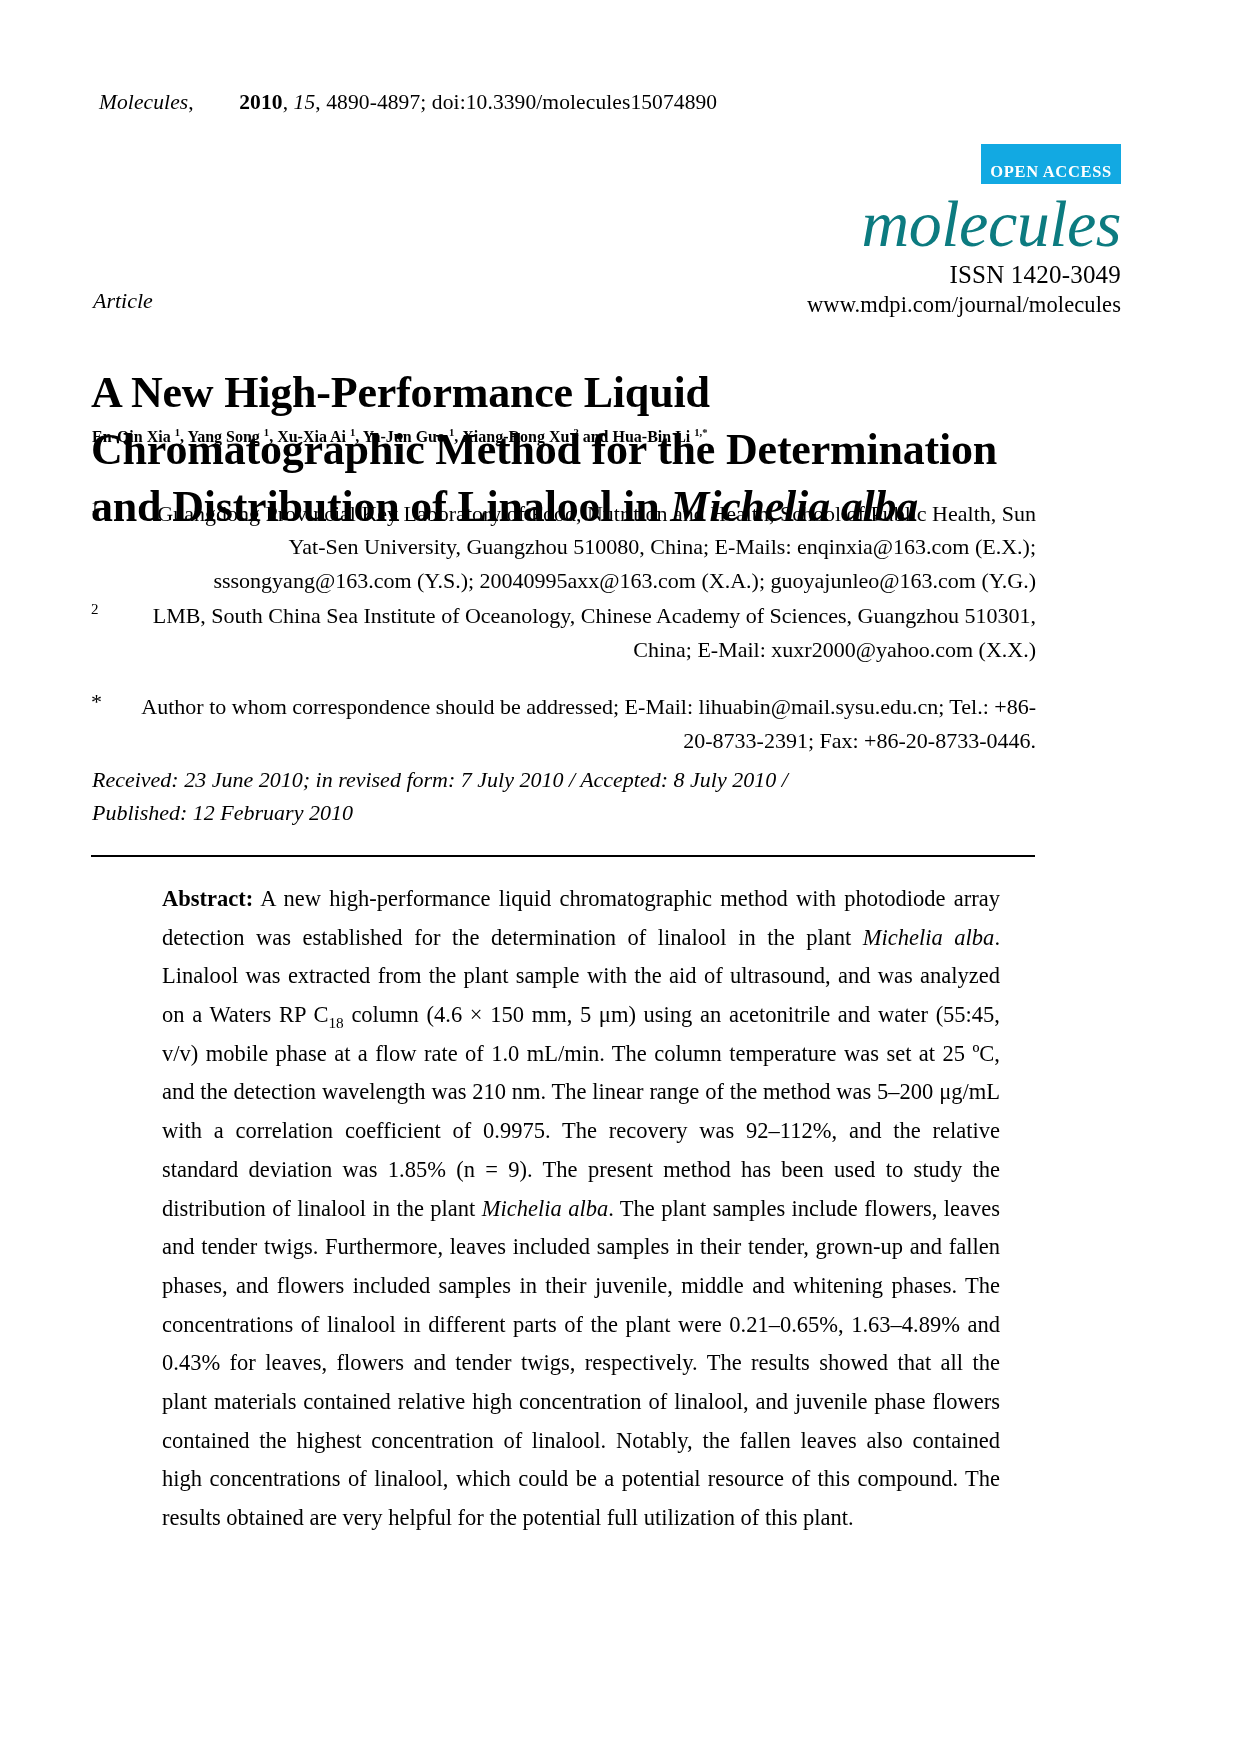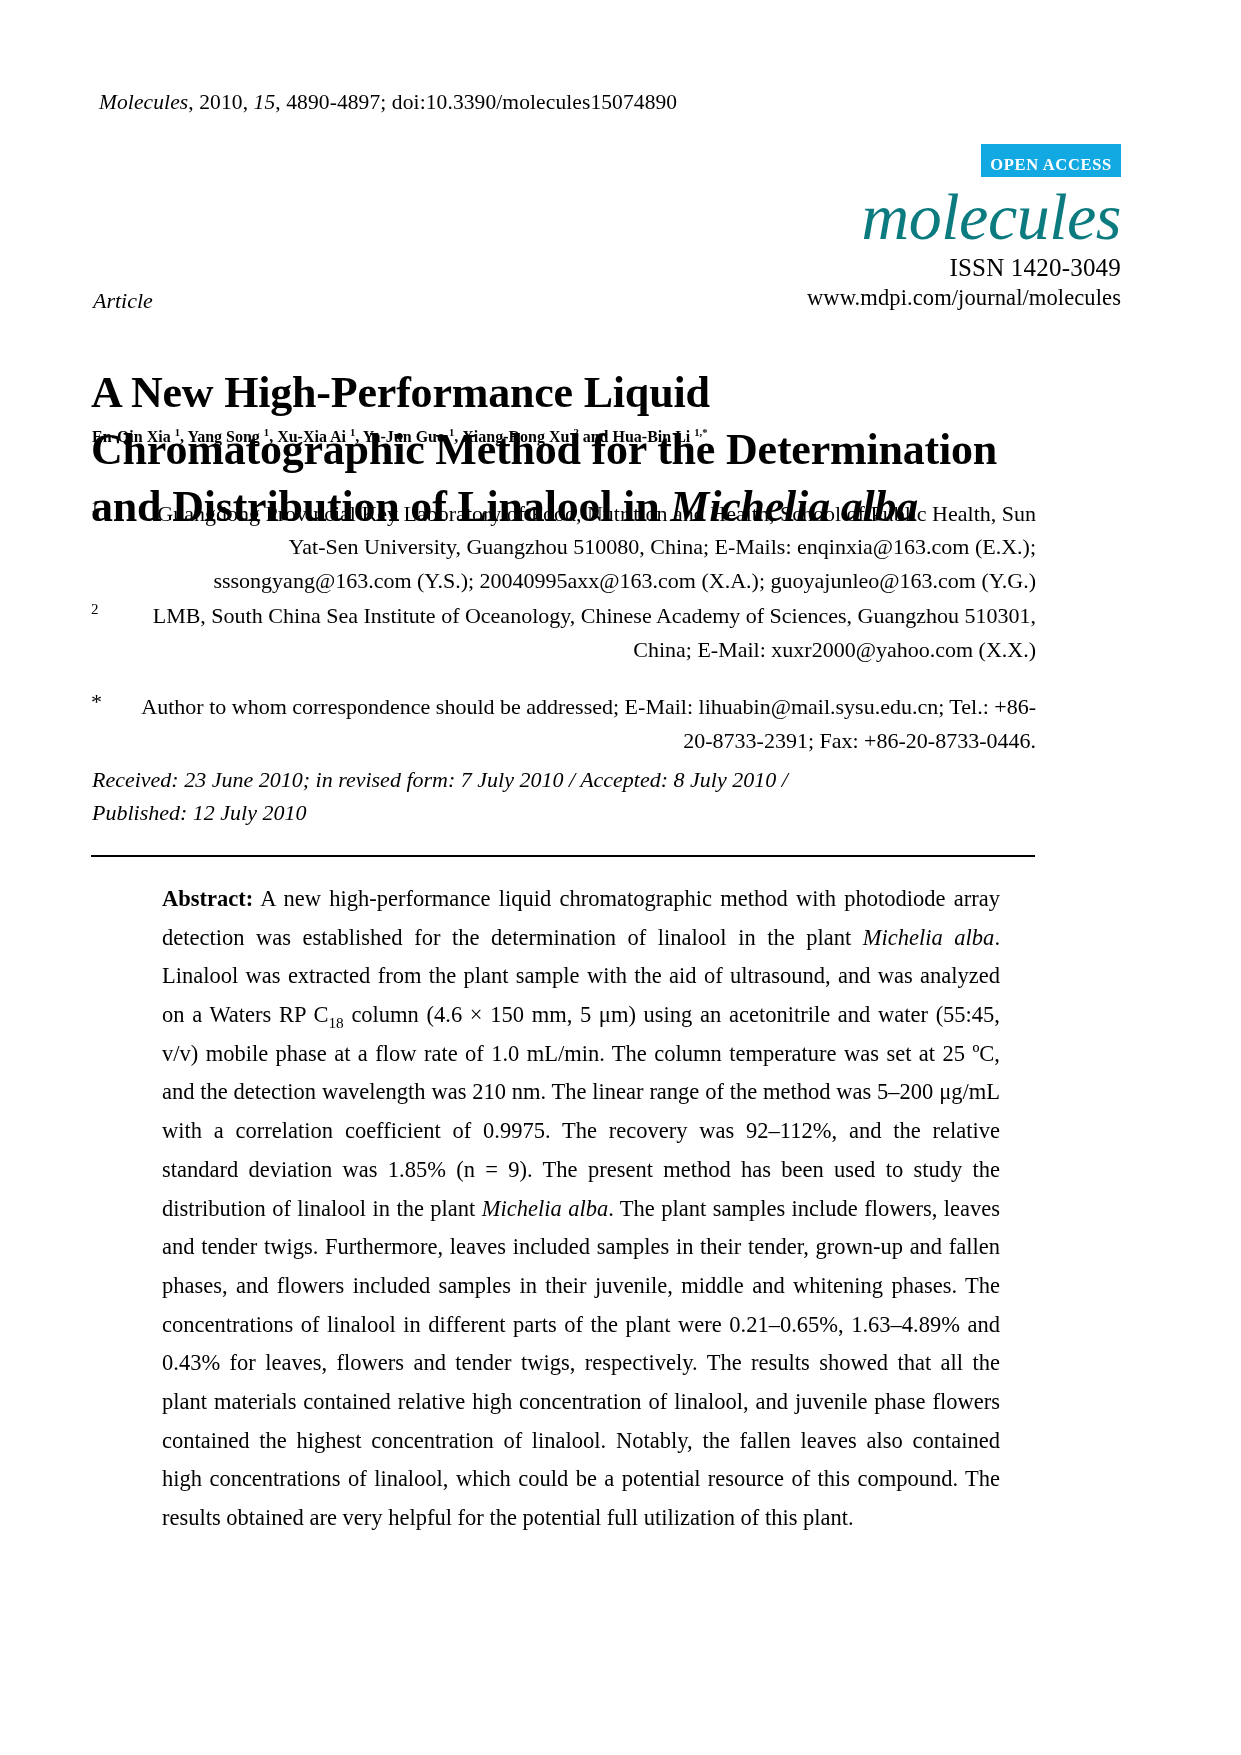--- a/index.html
+++ b/index.html
@@ -28,39 +28,39 @@
   
   .runhead {
     position: absolute;
     left: 99px;
     top: 90px;
     font-size: 21.5px;
     letter-spacing: 0.1px;
     white-space: nowrap;
   }
   .runhead .i { font-style: italic; }
-  .runhead .b { font-weight: normal; }
+  .runhead .b { font-weight: bold; margin-left: 40px; }
 
   
   .masthead {
     position: absolute;
     right: 120px;
     top: 144px;
     text-align: right;
     width: 520px;
   }
   .oa-badge {
     display: inline-block;
     background: #12a9e2;
     color: #ffffff;
     font-family: "Liberation Serif", "DejaVu Serif", serif;
     font-weight: bold;
     font-size: 16.5px;
     letter-spacing: 0.7px;
-    padding: 12px 9px 3px 9px;
+    padding: 19px 9px 3px 9px;
     line-height: 1.1;
   }
   .logo {
     color: #0c7b80;
     font-style: italic;
     font-weight: normal;
     font-size: 66px;
     line-height: 0.98;
     margin-top: 8px;
     margin-bottom: 2px;
@@ -226,20 +226,20 @@
       <div class="affil-text">LMB, South China Sea Institute of Oceanology, Chinese Academy of Sciences, Guangzhou 510301, China; E-Mail: xuxr2000@yahoo.com (X.X.)</div>
     </div>
     <div class="affil-row corr-row">
       <div class="affil-mark star">*</div>
       <div class="affil-text">Author to whom correspondence should be addressed; E-Mail: lihuabin@mail.sysu.edu.cn; Tel.: +86-20-8733-2391; Fax: +86-20-8733-0446.</div>
     </div>
   </div>
 
   <div class="dates">
     <div>Received: 23 June 2010; in revised form: 7 July 2010 / Accepted: 8 July 2010 /</div>
-    <div>Published: 12 July 2010</div>
+    <div>Published: 12 February 2010</div>
   </div>
 
   <div class="rule"></div>
 
   <div class="abstract"><b>Abstract:</b><span> A new high-performance liquid chromatographic method with photodiode array detection was established for the determination of linalool in the plant </span><span class="i">Michelia alba</span><span>. Linalool was extracted from the plant sample with the aid of ultrasound, and was analyzed on a Waters RP C</span><sub>18</sub><span> column (4.6 × 150 mm, 5 μm) using an acetonitrile and water (55:45, v/v) mobile phase at a flow rate of 1.0 mL/min. The column temperature was set at 25 ºC, and the detection wavelength was 210 nm. The linear range of the method was 5–200 μg/mL with a correlation coefficient of 0.9975. The recovery was 92–112%, and the relative standard deviation was 1.85% (n = 9). The present method has been used to study the distribution of linalool in the plant </span><span class="i">Michelia alba</span><span>. The plant samples include flowers, leaves and tender twigs. Furthermore, leaves included samples in their tender, grown-up and fallen phases, and flowers included samples in their juvenile, middle and whitening phases. The concentrations of linalool in different parts of the plant were 0.21–0.65%, 1.63–4.89% and 0.43% for leaves, flowers and tender twigs, respectively. The results showed that all the plant materials contained relative high concentration of linalool, and juvenile phase flowers contained the highest concentration of linalool. Notably, the fallen leaves also contained high concentrations of linalool, which could be a potential resource of this compound. The results obtained are very helpful for the potential full utilization of this plant.</span></div>
 
 </div>
 
 </body></html>

